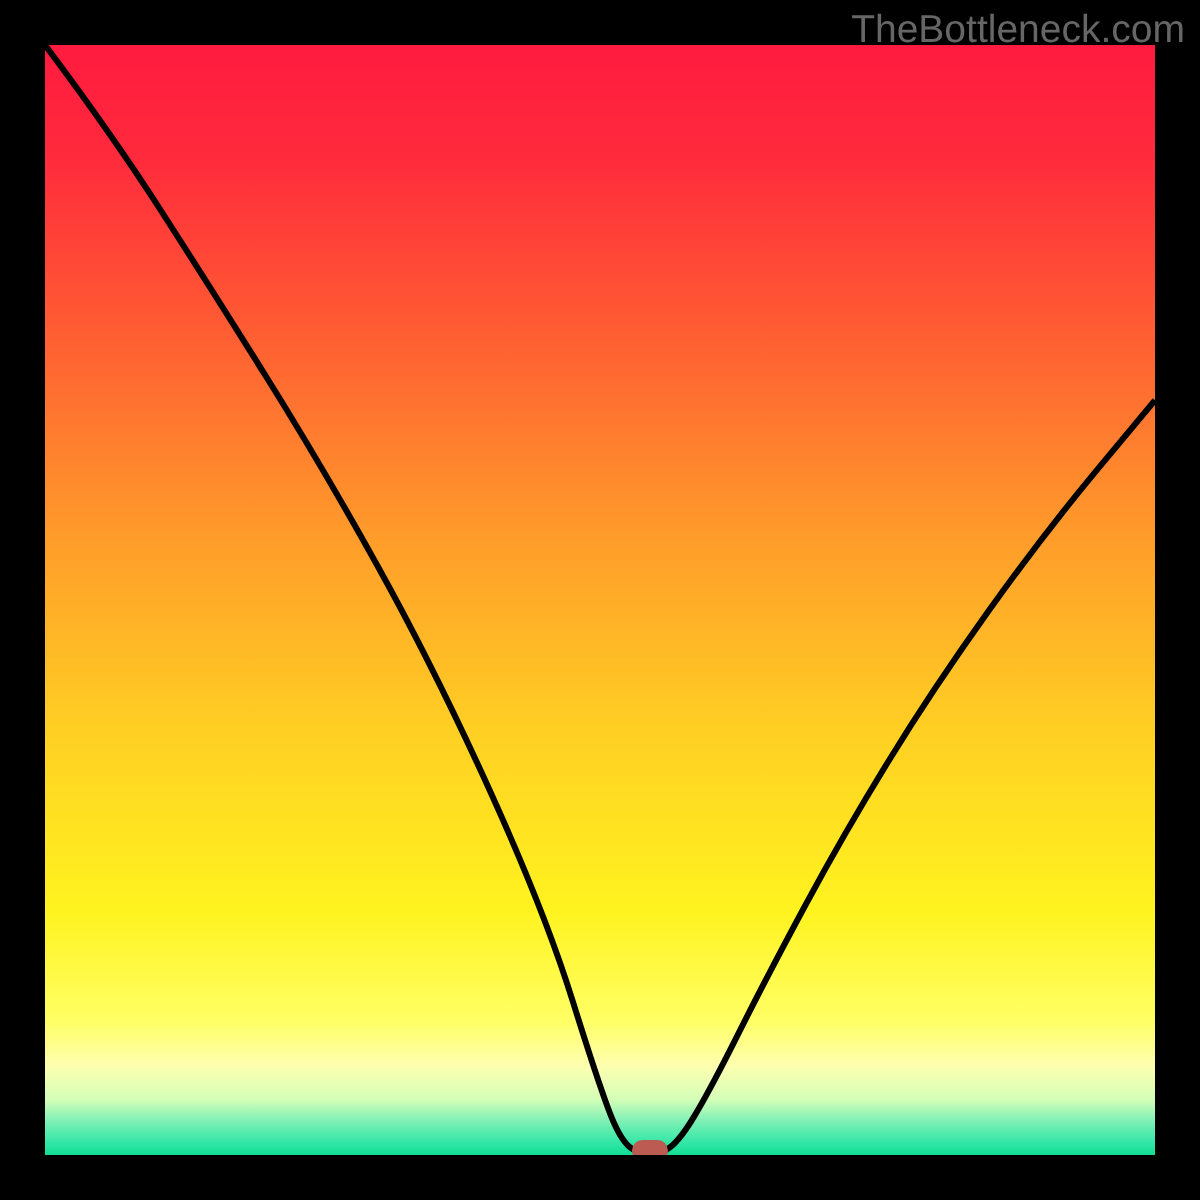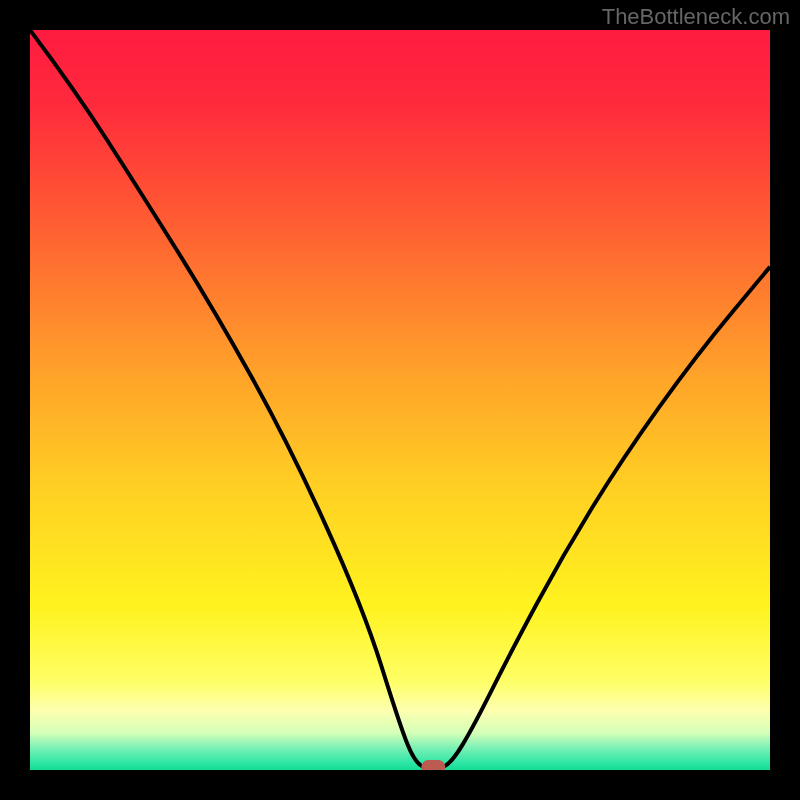--- a/index.html
+++ b/index.html
@@ -10,21 +10,21 @@
     background: black;
     font-family: Arial, Helvetica, sans-serif;
     position: relative;
     overflow: hidden;
   }
   .attribution {
     position: absolute;
     top: 4px;
     right: 10px;
     color: #666;
-    font-size: 22px;
+    font-size: 26px;
     font-weight: 500;
     z-index: 10;
     text-align: center;
   }
   .chart-area {
     position: absolute;
     left: 30px;
     top: 30px;
     width: 740px;
     height: 740px;

